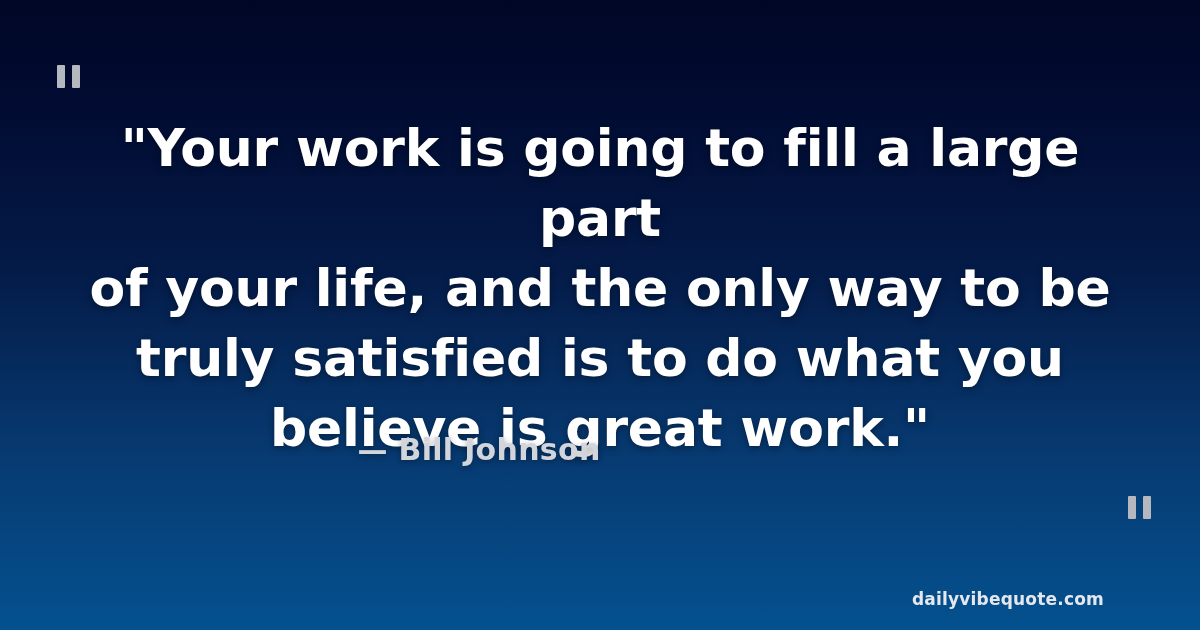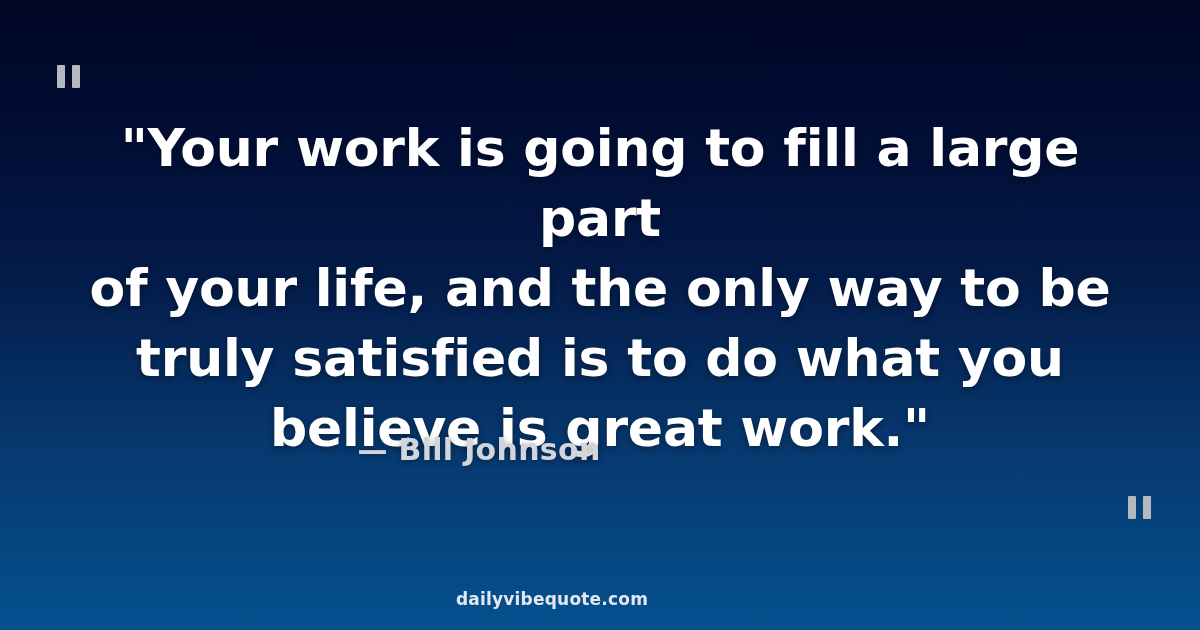--- a/index.html
+++ b/index.html
@@ -78,21 +78,21 @@
     letter-spacing: 0.3px;
     text-shadow: 0 2px 6px rgba(0, 0, 0, 0.35);
   }
 
   
   .site-footer {
     position: absolute;
     left: 0;
     top: 589px;
     width: 1104px;
-    text-align: center;
+    text-align: right;
     font-family: "DejaVu Sans", sans-serif;
     font-size: 17px;
     font-weight: bold;
     color: #e4e8ee;
     letter-spacing: 0.2px;
   }
 </style>
 </head>
 <body>
 

